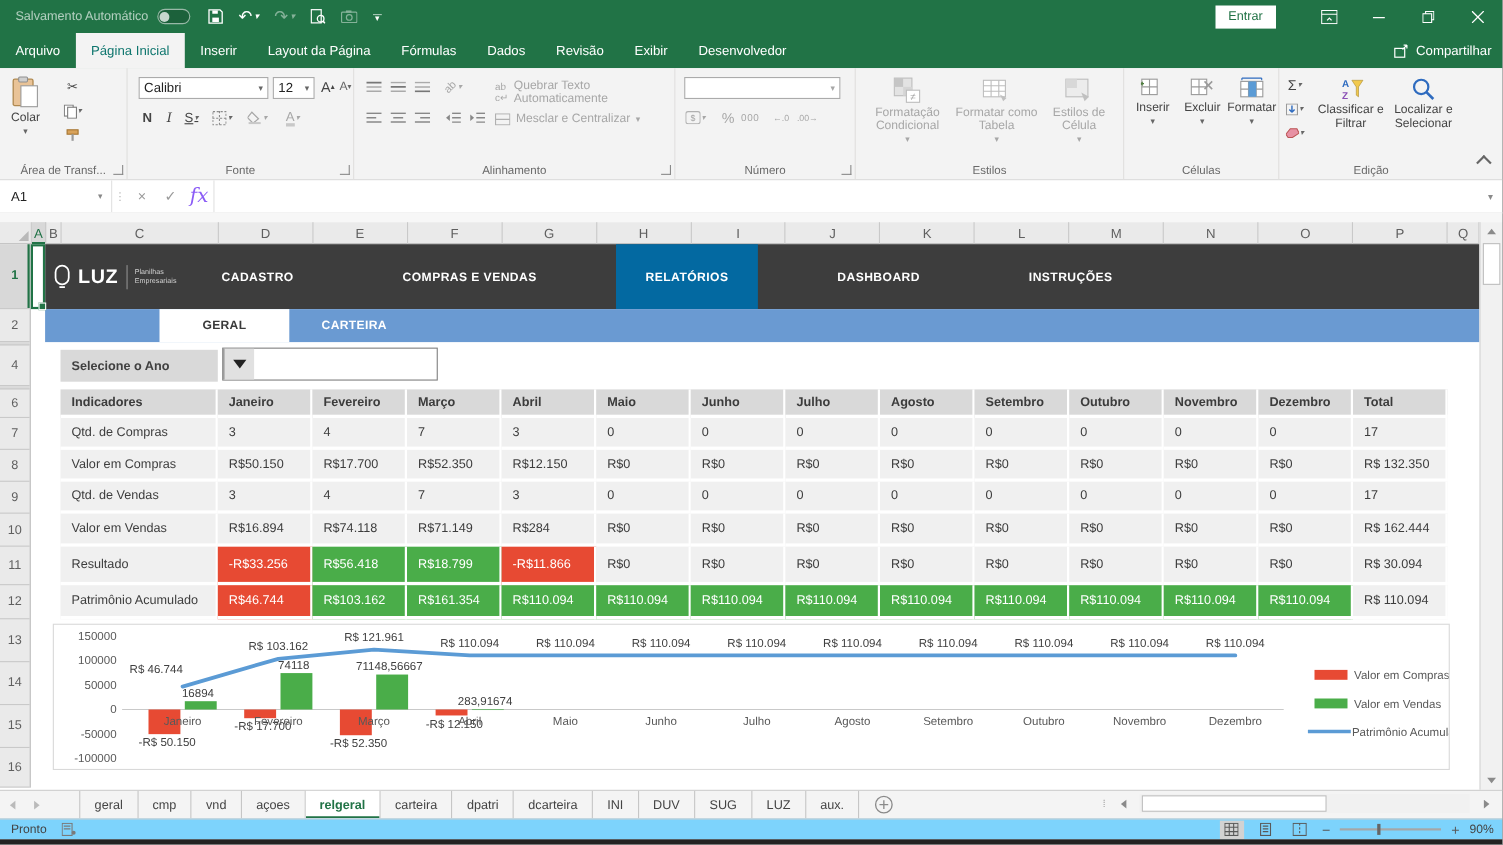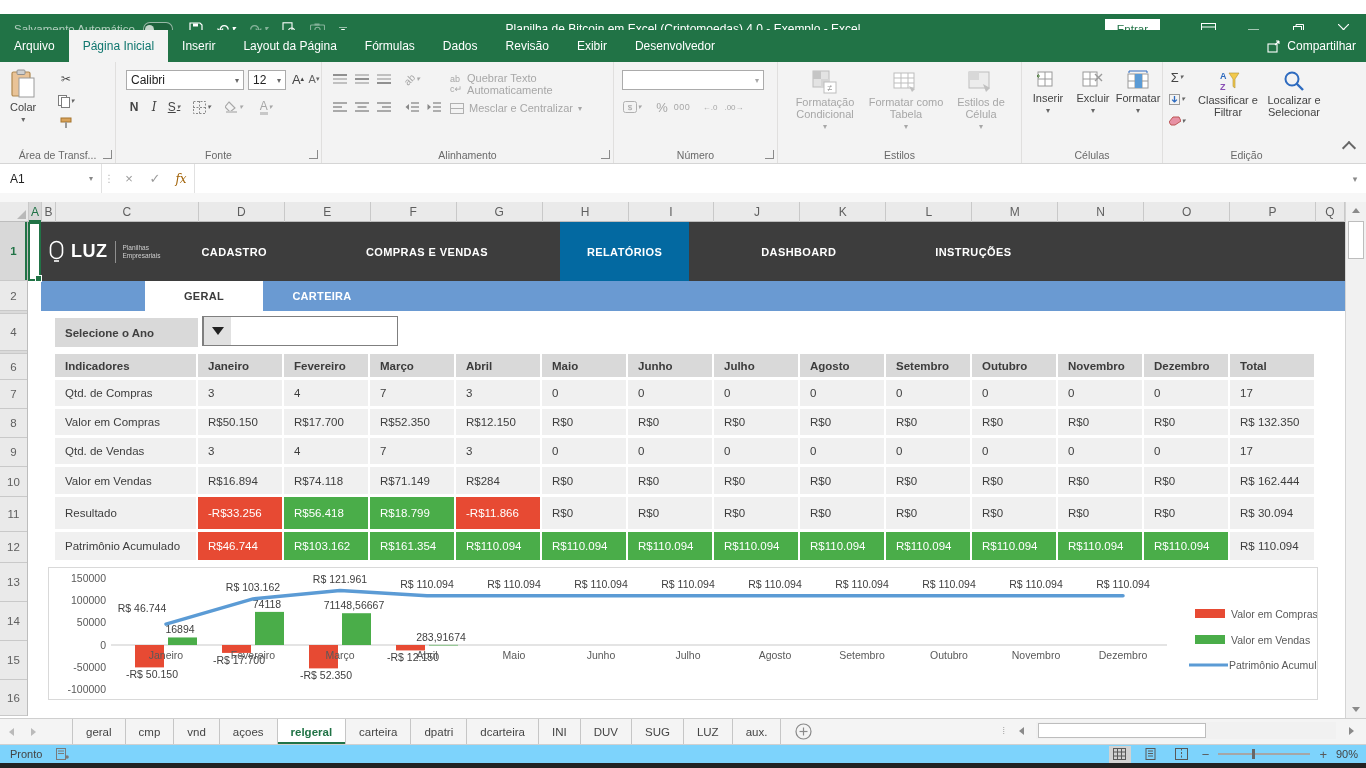--- a/index.html
+++ b/index.html
@@ -1,19 +1,19 @@
 <!DOCTYPE html>
 <html><head>
 <meta charset="utf-8">
 <style>
   html,body{margin:0;padding:0;background:#555;}
   .screen{position:relative;width:1366px;height:768px;background:#fff;overflow:hidden;
           font-family:"Liberation Sans",sans-serif;-webkit-font-smoothing:antialiased;}
   
-  .titlebar{position:absolute;left:0;top:14px;width:1366px;height:30px;background:#217346;color:#fff;
+  .titlebar{position:absolute;left:0;top:0;width:1366px;height:30px;background:#217346;color:#fff;
             display:flex;align-items:center;font-size:12px;}
   .autosave{color:rgba(255,255,255,.65);margin-left:14px;font-size:11.5px;}
   .toggle{width:28px;height:12px;border:1px solid rgba(255,255,255,.55);border-radius:7px;margin-left:8px;
           display:inline-flex;align-items:center;background:rgba(0,0,0,.15);}
   .knob{width:9px;height:9px;border-radius:50%;background:rgba(255,255,255,.75);margin-left:1px;}
   .qat{display:flex;align-items:center;margin-left:16px;gap:14px;}
   .qat-btn{display:inline-flex;align-items:center;color:#fff;font-size:15px;line-height:1;cursor:default;}
   .qat-btn .caret{font-size:8px;margin-left:2px;}
   .qat-btn.dim{opacity:.45;}
   .wtitle{position:absolute;left:383px;width:600px;text-align:center;font-size:12px;color:#fff;top:8px;}
@@ -43,21 +43,21 @@
   .rowflex{display:flex;align-items:center;}
   .chev-up{width:8px;height:8px;border-left:2px solid #666;border-top:2px solid #666;transform:rotate(45deg);}
   
   .fbar{position:absolute;left:0;top:164px;width:1366px;height:29px;background:#fff;border-bottom:1px solid #e1e1e1;
         display:flex;align-items:center;}
   .namebox{width:102px;height:100%;border-right:1px solid #e1e1e1;display:flex;align-items:center;
            font-size:12px;color:#222;padding-left:10px;box-sizing:border-box;}
   .nb-caret{margin-left:auto;margin-right:8px;font-size:8px;color:#888;font-style:normal;}
   .fdots{width:14px;color:#b5b5b5;text-align:center;font-size:10px;}
   .fb-btn{width:26px;text-align:center;font-size:13px;color:#9a9a9a;}
-  .fb-btn.fx{font-family:"DejaVu Serif",serif;font-style:italic;color:#a16207;font-size:12px;}
+  .fb-btn.fx{font-family:"DejaVu Serif",serif;font-style:italic;color:#8b5cf6;font-size:18px;}
   .finput{flex:1;height:100%;}
   .fb-expand{width:22px;color:#8a8a8a;font-size:9px;text-align:center;font-style:normal;}
   .gapstrip{position:absolute;left:0;top:193px;width:1366px;height:9px;background:#f7f7f7;}
   
   .colheads{position:absolute;left:0;top:202px;width:1345px;height:20px;display:flex;background:#eaeaea;
             border-bottom:1px solid #bdbdbd;box-sizing:border-box;}
   .ch{display:flex;align-items:center;justify-content:center;font-size:12px;color:#5f5f5f;
       border-right:1px solid #c9c9c9;box-sizing:border-box;height:20px;}
   .ch.sel{background:#d8d8d8;color:#1e7145;box-shadow:inset 0 -2px 0 #217346;}
   .selectall{width:28px;position:relative;background:#eaeaea;border-right:1px solid #c9c9c9;}
@@ -162,21 +162,20 @@
       </span>
       <span class="qat-btn dim">
         <svg width="15" height="12" viewBox="0 0 15 12">
             <rect x="0.5" y="2" width="14" height="9.5" rx="1" fill="none" stroke="#fff" stroke-width="1.1"></rect>
             <rect x="4.5" y="0.5" width="5" height="2" fill="#fff"></rect>
             <circle cx="7.5" cy="6.8" r="2.6" fill="none" stroke="#fff" stroke-width="1.1"></circle>
           </svg>
       </span>
       <span class="qat-btn" style="flex-direction:column;font-size:8px;line-height:4px;">—<span>▾</span></span>
     </span>
-    <div class="wtitle">Planilha de Bitcoin em Excel (Criptomoedas) 4.0 - Exemplo  -  Excel</div>
     <div class="wright">
       <button class="entrar">Entrar</button>
       <span class="wbtn">
         <svg width="15" height="13" viewBox="0 0 15 13">
             <rect x="0.5" y="0.5" width="14" height="12" fill="none" stroke="#fff" stroke-width="1"></rect>
             <line x1="0.5" y1="4" x2="14.5" y2="4" stroke="#fff" stroke-width="1"></line>
             <path d="M5.5 9.5l2-2 2 2" fill="none" stroke="#fff" stroke-width="1.2"></path>
           </svg>
       </span>
       <span class="wbtn">

